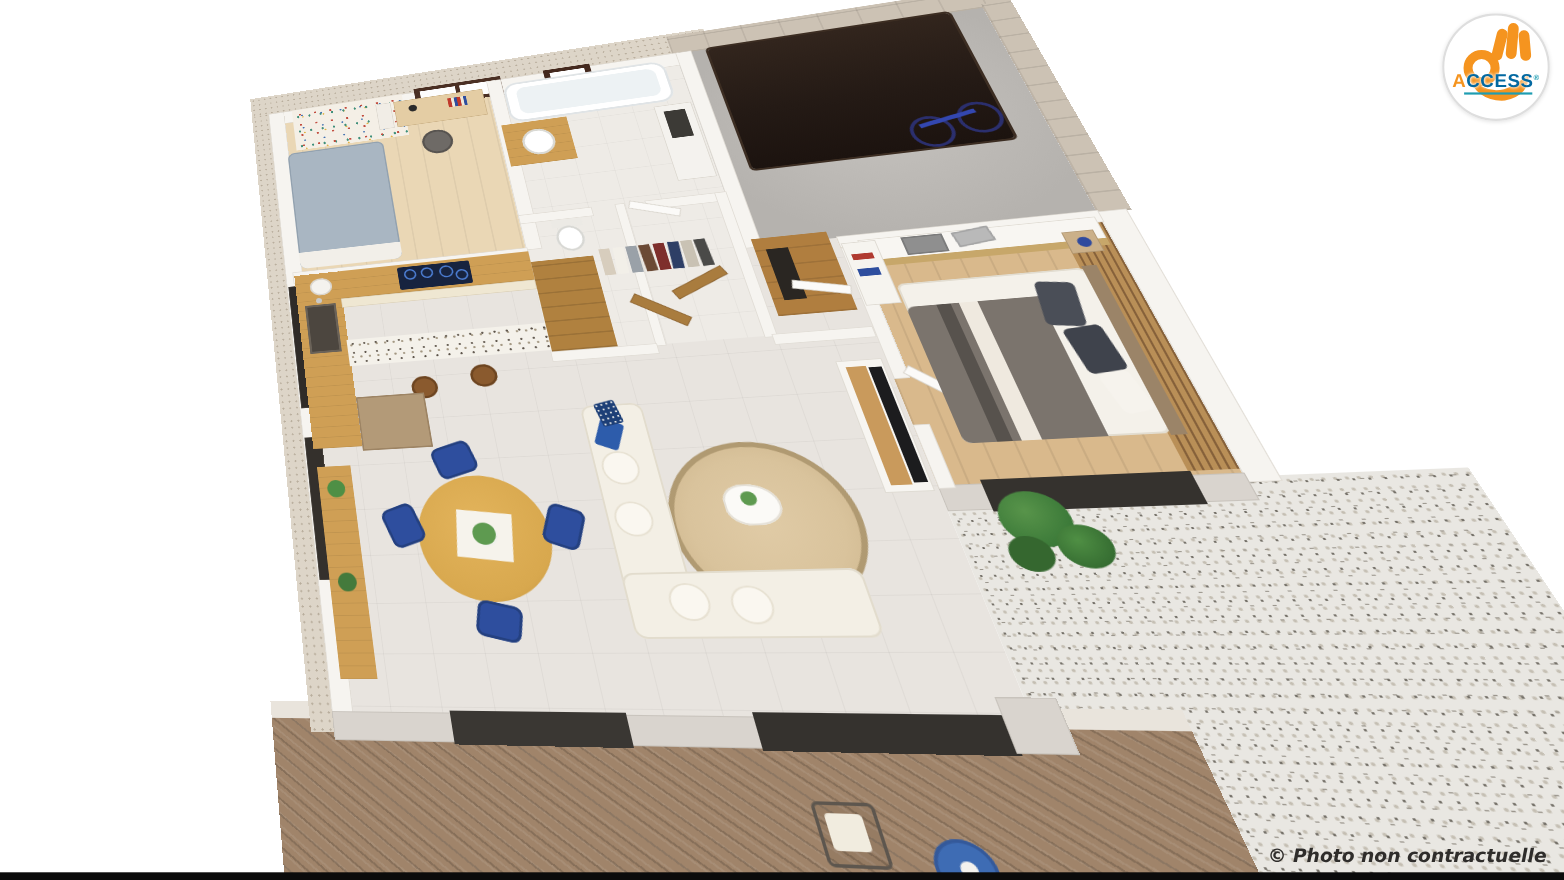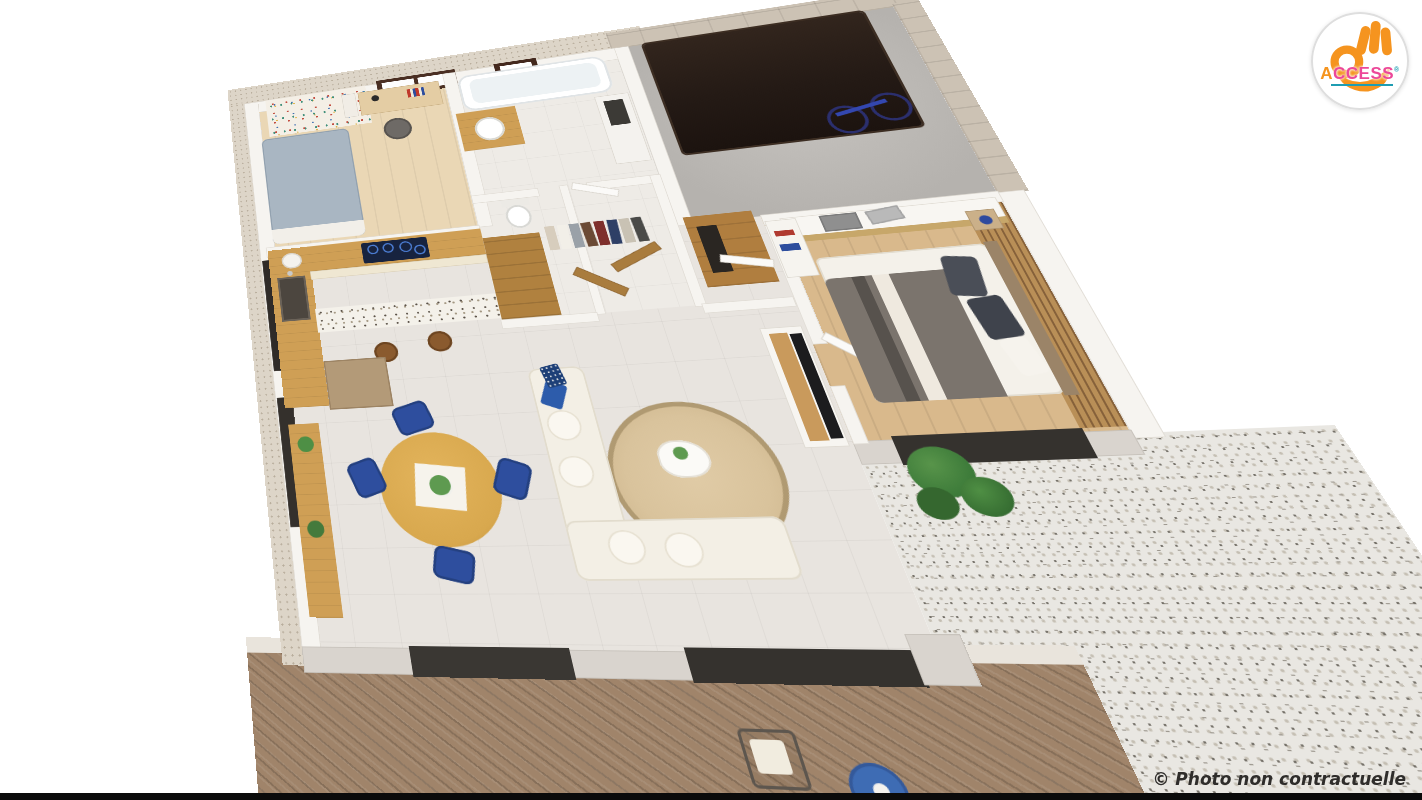--- a/index.html
+++ b/index.html
@@ -31,21 +31,21 @@
   .woodTall{background:#b07e3f;background-image:repeating-linear-gradient(0deg,rgba(0,0,0,.1) 0 2px,transparent 2px 22px);}
   .slats{background:repeating-linear-gradient(90deg,#b98f57 0 5px,#86613a 5px 7px);}
   .wallpaper{background:#f4efe6;background-image:radial-gradient(#c24d3f 1.6px,transparent 1.9px),radial-gradient(#3f6fb0 1.4px,transparent 1.7px),radial-gradient(#3f8f7a 1.2px,transparent 1.5px),radial-gradient(#e0b13f 1.2px,transparent 1.5px);background-size:23px 19px,29px 23px,17px 27px,31px 29px;}
   .cream{background:#efe7d2;box-shadow:0 0 0 1px #ddd2b9 inset;}
   .round{border-radius:50%;}
   
   .logo{position:absolute;left:1311px;top:12px;width:98px;height:98px;border-radius:50%;background:#ffffff;box-shadow:0 0 0 2px #dedede inset,0 1px 4px rgba(0,0,0,.12);}
   .logo svg{position:absolute;left:8px;top:4px;}
   .logo-text{position:absolute;left:0;right:0;top:52px;text-align:center;font-weight:bold;font-size:17px;letter-spacing:.5px;font-family:"Liberation Sans",sans-serif;text-shadow:0 0 3px #fff,0 0 3px #fff;}
   .logo-text .accent{color:#f5941f;}
-  .logo-text .rest{color:#ec4899;}
+  .logo-text .rest{color:#0369a1;}
   .logo-text sup{font-size:7px;color:#1e9db2;}
   .logo-underline{position:absolute;left:20px;top:72px;width:62px;height:2px;background:#1e9db2;}
   .copyright{position:absolute;right:16px;bottom:11px;font-family:"DejaVu Sans",sans-serif;font-style:italic;font-weight:bold;font-size:17px;color:#2f2d2b;}
   .bottom-bar{position:absolute;left:0;right:0;bottom:0;height:7px;background:#0b0b0b;}
 </style>
 </head>
 <body>
 
 <div class="plan">
 

